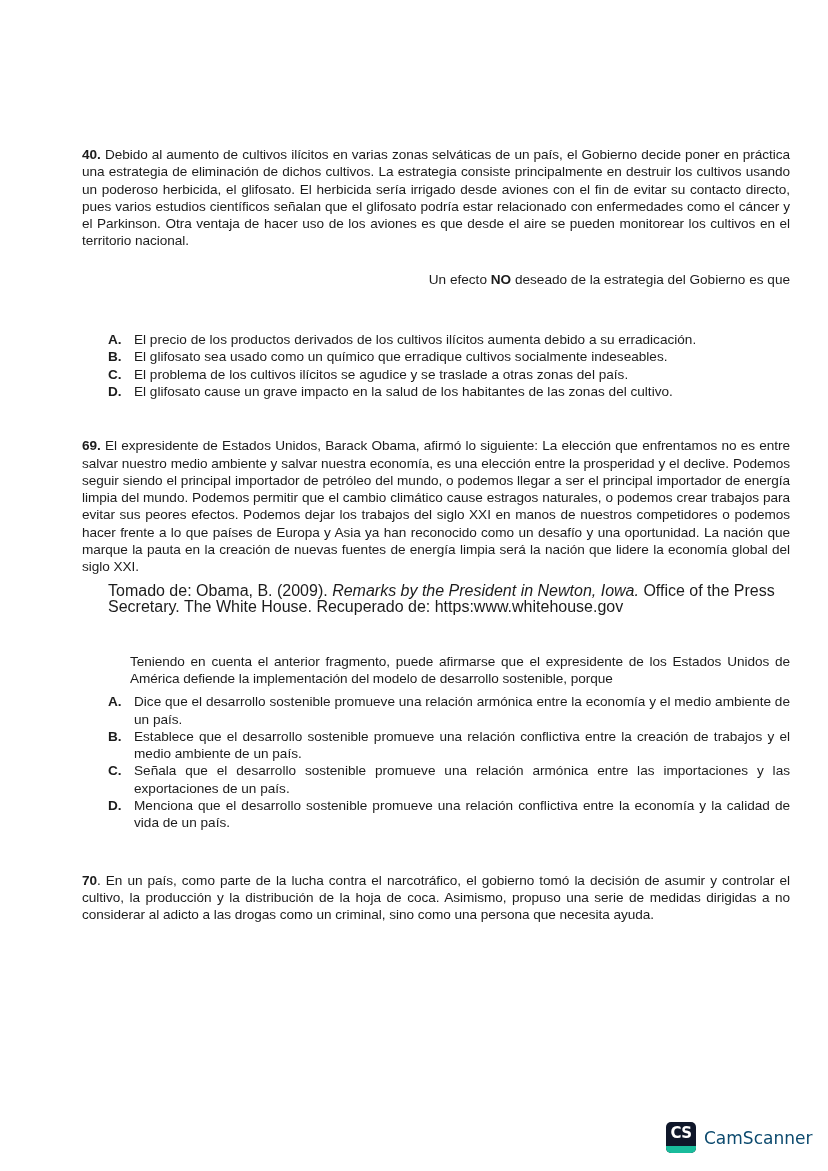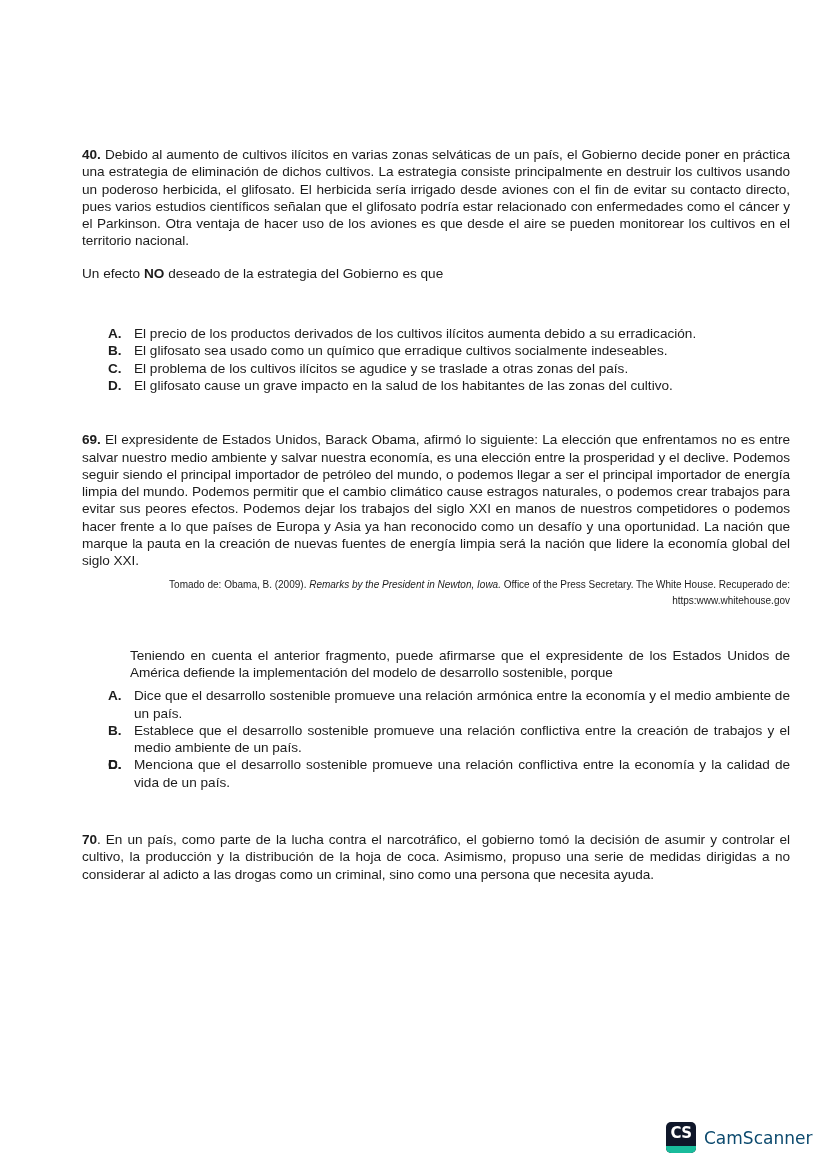--- a/index.html
+++ b/index.html
@@ -14,21 +14,21 @@
   }
   .qnum { font-weight: bold; }
   .stem { font-size: 13.6px; line-height: 17.3px; margin: 0; }
   .options { margin: 0; padding: 0; list-style: none; }
   .opt {
     position: relative; padding-left: 26px; margin-left: 26px;
     font-size: 13.6px; line-height: 17.3px; text-align: justify;
   }
   .opt .letter { position: absolute; left: 0; top: 0; font-weight: bold; }
   .citation {
-    font-size: 10px; line-height: 16px; text-align: right; margin: 0;
+    font-size: 16px; line-height: 16px; text-align: left; margin: 0;
     padding-left: 26px;
   }
   .citation i { font-style: italic; }
   .brand {
     position: absolute; left: 666px; top: 1122px; display: flex; align-items: center;
   }
   .brand-logo {
     width: 30px; height: 31px; border-radius: 5px; background: #0f172a;
     position: relative; overflow: hidden; display: flex; align-items: flex-start; justify-content: center;
   }
@@ -42,21 +42,21 @@
 </head>
 <body>
 
 <div class="page">
 
   <section>
     <p class="para">
       <span class="qnum">40.</span>
       <span>Debido al aumento de cultivos ilícitos en varias zonas selváticas de un país, el Gobierno decide poner en práctica una estrategia de eliminación de dichos cultivos. La estrategia consiste principalmente en destruir los cultivos usando un poderoso herbicida, el glifosato. El herbicida sería irrigado desde aviones con el fin de evitar su contacto directo, pues varios estudios científicos señalan que el glifosato podría estar relacionado con enfermedades como el cáncer y el Parkinson. Otra ventaja de hacer uso de los aviones es que desde el aire se pueden monitorear los cultivos en el territorio nacional.</span>
     </p>
-    <p class="stem" style="margin-top:15px;">
+    <p class="stem" style="margin-top:21px;text-align:right;">
       <span>Un efecto </span><b>NO</b><span> deseado de la estrategia del Gobierno es que</span>
     </p>
     <ul class="options" style="margin-top:43px;">
       <li class="opt"><span class="letter">A.</span><span>El precio de los productos derivados de los cultivos ilícitos aumenta debido a su erradicación.</span></li>
       <li class="opt"><span class="letter">B.</span><span>El glifosato sea usado como un químico que erradique cultivos socialmente indeseables.</span></li>
       <li class="opt"><span class="letter">C.</span><span>El problema de los cultivos ilícitos se agudice y se traslade a otras zonas del país.</span></li>
       <li class="opt"><span class="letter">D.</span><span>El glifosato cause un grave impacto en la salud de los habitantes de las zonas del cultivo.</span></li>
     </ul>
   </section>
 
@@ -65,21 +65,21 @@
       <span class="qnum">69.</span>
       <span>El expresidente de Estados Unidos, Barack Obama, afirmó lo siguiente: La elección que enfrentamos no es entre salvar nuestro medio ambiente y salvar nuestra economía, es una elección entre la prosperidad y el declive. Podemos seguir siendo el principal importador de petróleo del mundo, o podemos llegar a ser el principal importador de energía limpia del mundo. Podemos permitir que el cambio climático cause estragos naturales, o podemos crear trabajos para evitar sus peores efectos. Podemos dejar los trabajos del siglo XXI en manos de nuestros competidores o podemos hacer frente a lo que países de Europa y Asia ya han reconocido como un desafío y una oportunidad. La nación que marque la pauta en la creación de nuevas fuentes de energía limpia será la nación que lidere la economía global del siglo XXI.</span>
     </p>
     <p class="citation" style="margin-top:7px;">
       <span>Tomado de: Obama, B. (2009). </span><i>Remarks by the President in Newton, Iowa.</i><span> Office of the Press Secretary. The White House. Recuperado de: https:www.whitehouse.gov</span>
     </p>
     <p class="para" style="margin-top:38px;margin-left:48px;">Teniendo en cuenta el anterior fragmento, puede afirmarse que el expresidente de los Estados Unidos de América defiende la implementación del modelo de desarrollo sostenible, porque</p>
     <ul class="options" style="margin-top:6px;">
       <li class="opt"><span class="letter">A.</span><span>Dice que el desarrollo sostenible promueve una relación armónica entre la economía y el medio ambiente de un país.</span></li>
       <li class="opt"><span class="letter">B.</span><span>Establece que el desarrollo sostenible promueve una relación conflictiva entre la creación de trabajos y el medio ambiente de un país.</span></li>
-      <li class="opt"><span class="letter">C.</span></li>
+      <li class="opt"><span class="letter">C.</span><span>Señala que el desarrollo sostenible promueve una relación armónica entre las importaciones y las exportaciones de un país.</span></li>
       <li class="opt"><span class="letter">D.</span><span>Menciona que el desarrollo sostenible promueve una relación conflictiva  entre la economía y la calidad de vida de un país.</span></li>
     </ul>
   </section>
 
   <section style="margin-top:40px;">
     <p class="para"><span class="qnum">70</span><span>. En un país, como parte de la lucha contra el narcotráfico, el gobierno tomó la decisión de asumir y controlar el cultivo, la producción y la distribución de la hoja de coca. Asimismo, propuso una serie de medidas dirigidas a no considerar al adicto a las drogas como un criminal, sino como una persona que necesita ayuda.</span></p>
   </section>
 </div>
 
 <div class="brand">

